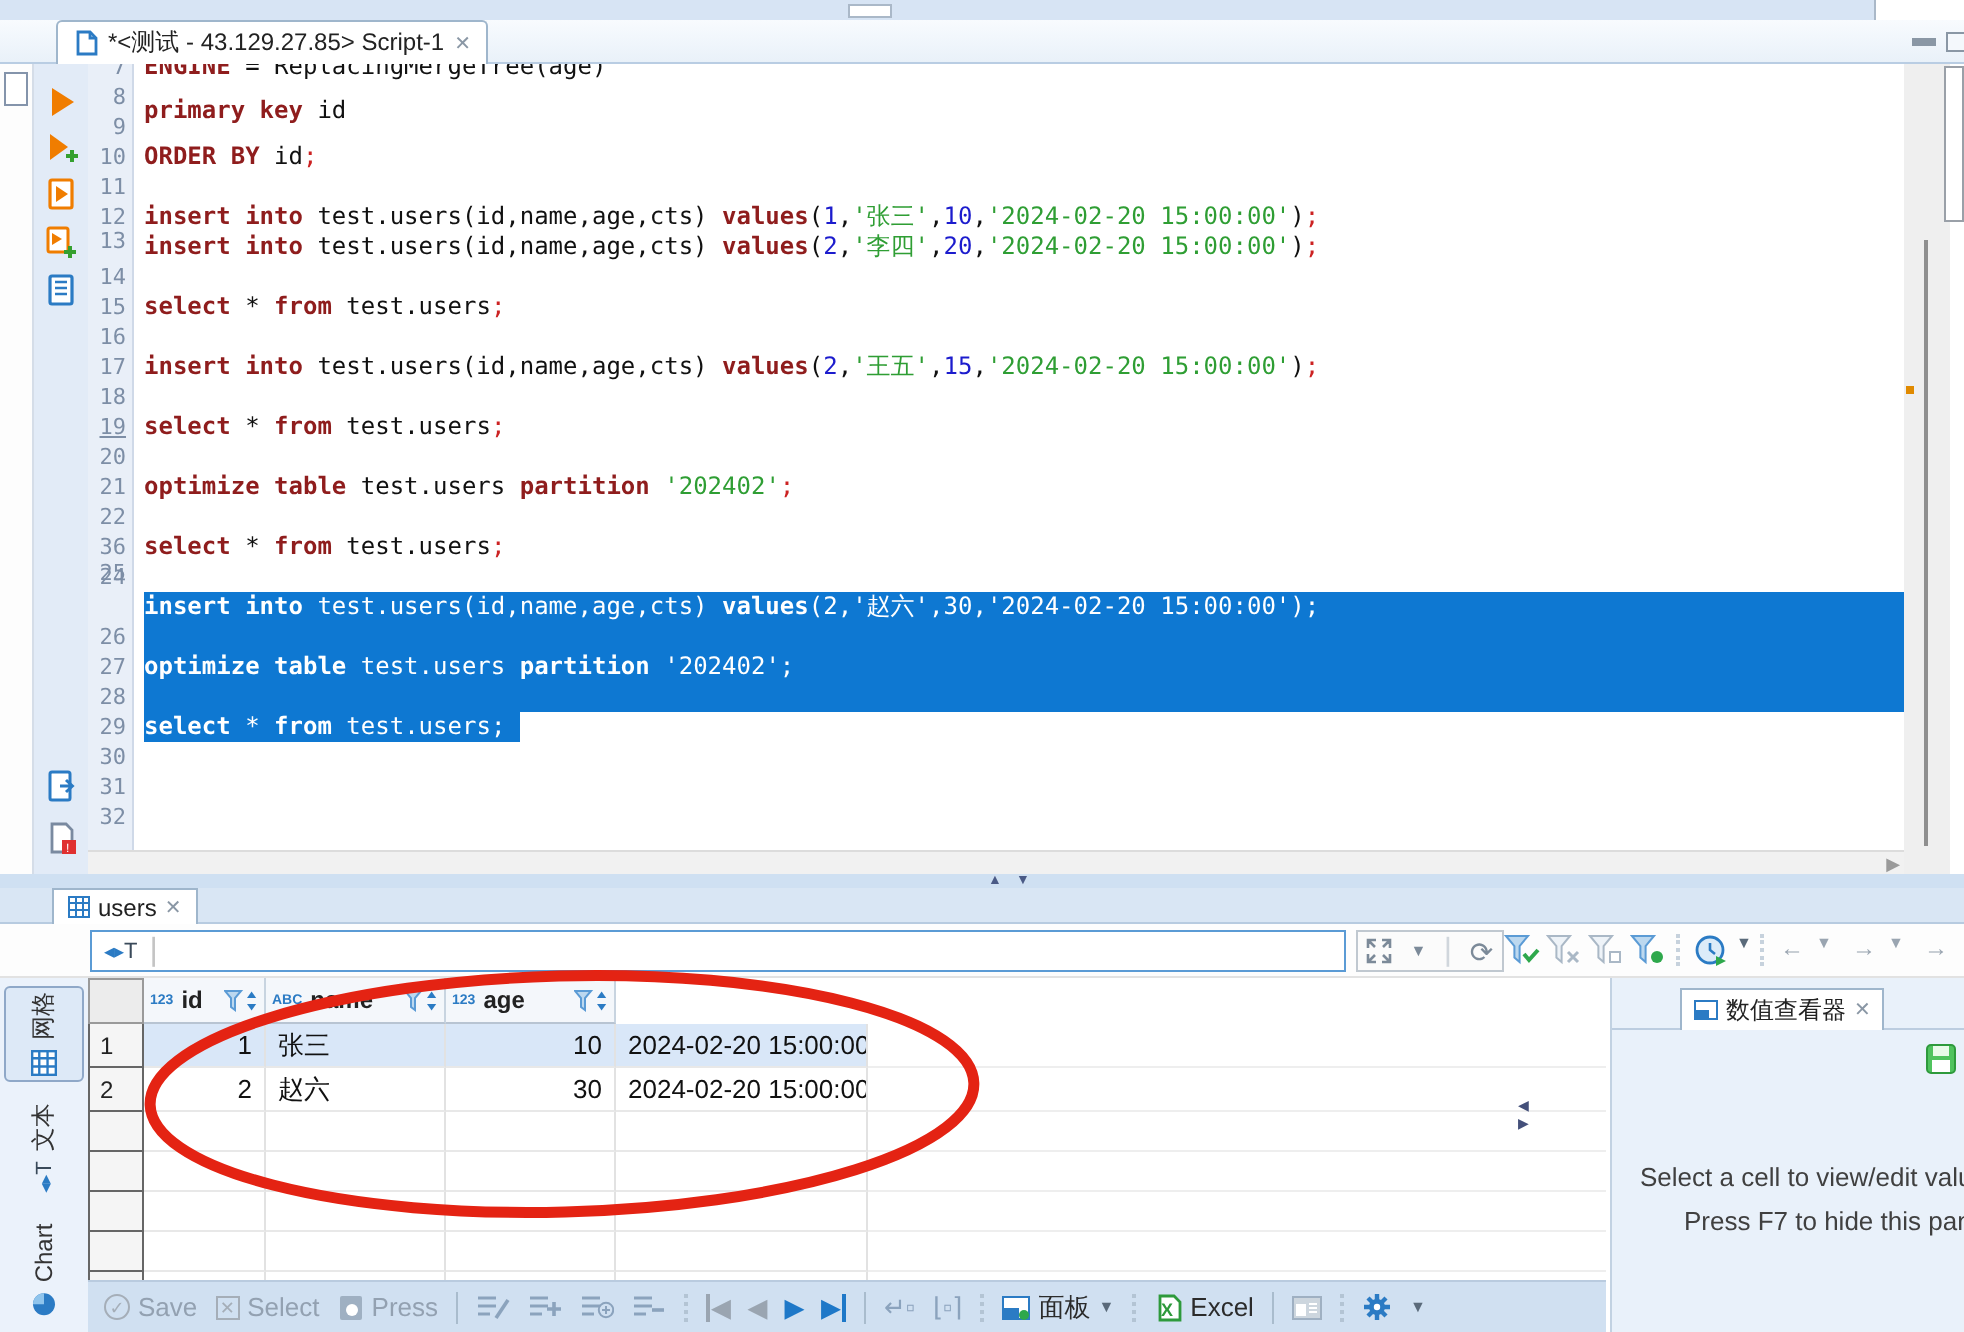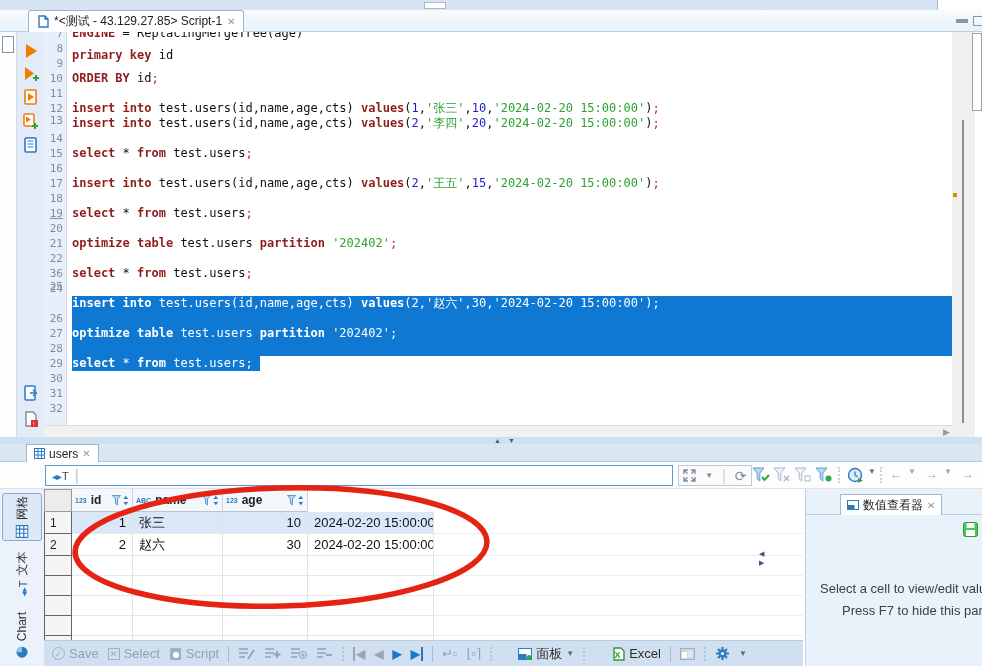--- a/index.html
+++ b/index.html
@@ -90,21 +90,21 @@
   #vv-tabbar { position:absolute; left:0; top:0; width:177px; height:26px; border-bottom:1px solid #bccde0; }
   #vv-tab { position:absolute; left:34px; top:5px; height:21px; display:flex; align-items:center; gap:4px; padding:0 6px; background:#fff; border:1px solid #9fb6cc; border-bottom:none; font-size:12px; color:#222; }
   .floppies { position:absolute; right:8px; top:30px; display:flex; gap:5px; }
   .floppy-btn { padding:2px; border:1px solid transparent; cursor:pointer; }
   .floppy-btn.hl { background:#cfe3f7; border:1px solid #7aa7d7; border-radius:2px; }
   .vv-msg { position:absolute; font-size:13px; color:#404040; white-space:nowrap; }
 
   
   #statusbar { position:absolute; left:44px; top:151px; width:759px; height:26px; background:#d0e0f1; border-top:1px solid #b9cbdf; display:flex; align-items:center; gap:9px; padding:0 8px; overflow:hidden; }
   .sb-btn { display:flex; align-items:center; gap:4px; font-size:13px; color:#93a1b1; cursor:pointer; white-space:nowrap; }
-  .sb-btn.dark { color:#2b2b2b;margin-left:17px; }
+  .sb-btn.dark { color:#2b2b2b; }
   .sb-sep { width:1px; height:16px; background:#a9bccd; }
   .sb-dots { width:2px; height:14px; border-left:2px dotted #b3c4d4; }
   .sb-ic { font-size:12px; color:#8ba3bd; }
   .nav-b { font-size:12px; font-weight:bold; }
   .nav-gray { color:#9aa5b1; }
   .nav-blue { color:#1e78c8; }
   .circle-ic { width:13px; height:13px; border:1px solid #a5aeb8; border-radius:50%; color:#a5aeb8; font-size:9px; line-height:12px; text-align:center; }
   .box-ic { width:12px; height:12px; border:1px solid #a5aeb8; color:#a5aeb8; font-size:9px; line-height:11px; text-align:center; }
   .caret { font-size:8px; color:#5a6a7a; }
 
@@ -460,21 +460,21 @@
         </div>
       <div class="sb-btn">
           <span class="box-ic">✕</span>
           <span>Select</span>
         </div>
       <div class="sb-btn">
         <svg width="13" height="14" viewBox="0 0 13 14">
             <rect x="1" y="1" width="11" height="12" rx="1" fill="#9fb0c2"></rect>
             <circle cx="7" cy="8" r="3" fill="#fff"></circle>
           </svg>
-        <span>Script</span>
+        <span>Press</span>
         </div>
       <div class="sb-sep"></div>
       <svg width="17" height="13" viewBox="0 0 17 13">
           <path d="M1 2 h9 M1 6 h9 M1 10 h6" stroke="#8ba3bd" stroke-width="1.6"></path>
           <path d="M10 12 L16 3" stroke="#8ba3bd" stroke-width="1.8"></path>
         </svg>
       <svg width="17" height="13" viewBox="0 0 17 13">
           <path d="M1 2 h9 M1 6 h9 M1 10 h6" stroke="#8ba3bd" stroke-width="1.6"></path>
           <path d="M13 4 v7 M9.5 7.5 h7" stroke="#8ba3bd" stroke-width="1.8"></path>
         </svg>

